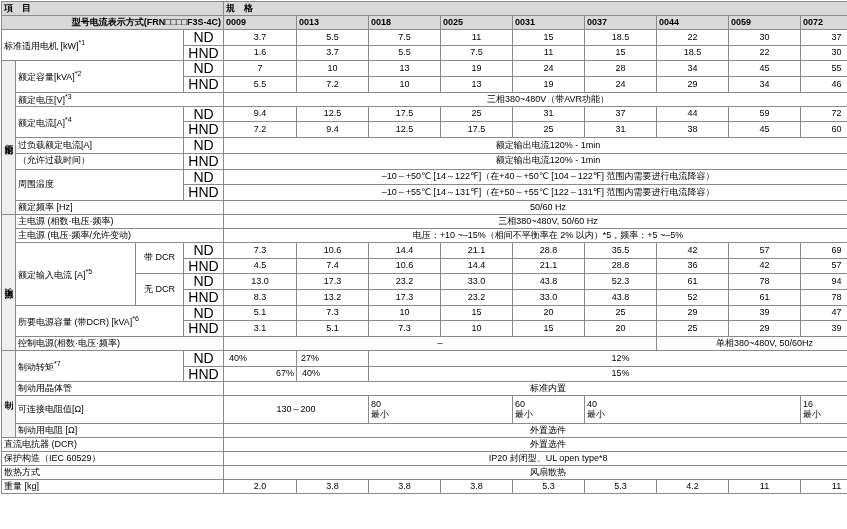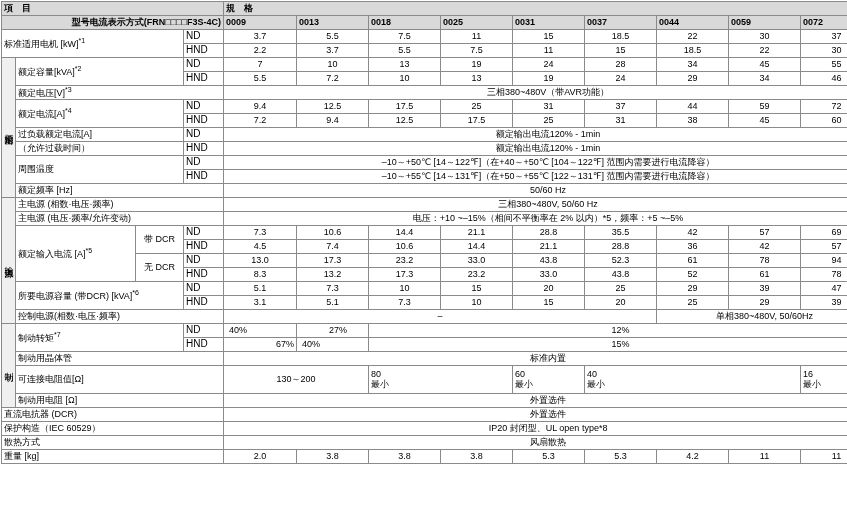--- a/index.html
+++ b/index.html
@@ -52,23 +52,23 @@
     letter-spacing: 0;
   }
   .vert {
     writing-mode: vertical-rl;
     text-orientation: upright;
     letter-spacing: 1px;
     margin: 0 auto;
     line-height: 1;
   }
   .nd {
-    text-align: left;
+    text-align: center;
     background: #ffffff;
-    font-size: 10px;
+    font-size: 14px;
   }
   .val {
     text-align: center;
   }
   .center {
     text-align: center;
   }
   .sub {
     font-size: 7px;
     vertical-align: super;
@@ -127,21 +127,21 @@
     <td class="val">7.5</td>
     <td class="val">11</td>
     <td class="val">15</td>
     <td class="val">18.5</td>
     <td class="val">22</td>
     <td class="val">30</td>
     <td class="val">37</td>
   </tr>
   <tr>
     <td class="nd">HND</td>
-    <td class="val">2.2</td>
+    <td class="val">1.6</td>
     <td class="val">3.7</td>
     <td class="val">5.5</td>
     <td class="val">7.5</td>
     <td class="val">11</td>
     <td class="val">15</td>
     <td class="val">18.5</td>
     <td class="val">22</td>
     <td class="val">30</td>
   </tr>
 
@@ -327,21 +327,21 @@
     <td class="center" colspan="3">单相380~480V, 50/60Hz</td>
   </tr>
 
   <tr>
     <td class="sidelabel" rowspan="5">
             <div class="vert">制动</div>
           </td>
     <td class="rowlabel" colspan="2" rowspan="2"><span>制动转矩</span><span class="sub">*7</span></td>
     <td class="nd">ND</td>
     <td class="val" style="text-align:left;padding-left:5px">40%</td>
-    <td class="val" style="text-align:center;padding-left:13px">27%</td>
+    <td class="val" style="text-align:left;padding-left:4px">27%</td>
     <td class="center" colspan="7">12%</td>
   </tr>
   <tr>
     <td class="nd">HND</td>
     <td class="val" style="text-align:right;padding-left:5px">67%</td>
     <td class="val" style="text-align:left;padding-left:5px">40%</td>
     <td class="center" colspan="7">15%</td>
   </tr>
   <tr>
     <td class="rowlabel" colspan="3">制动用晶体管</td>

